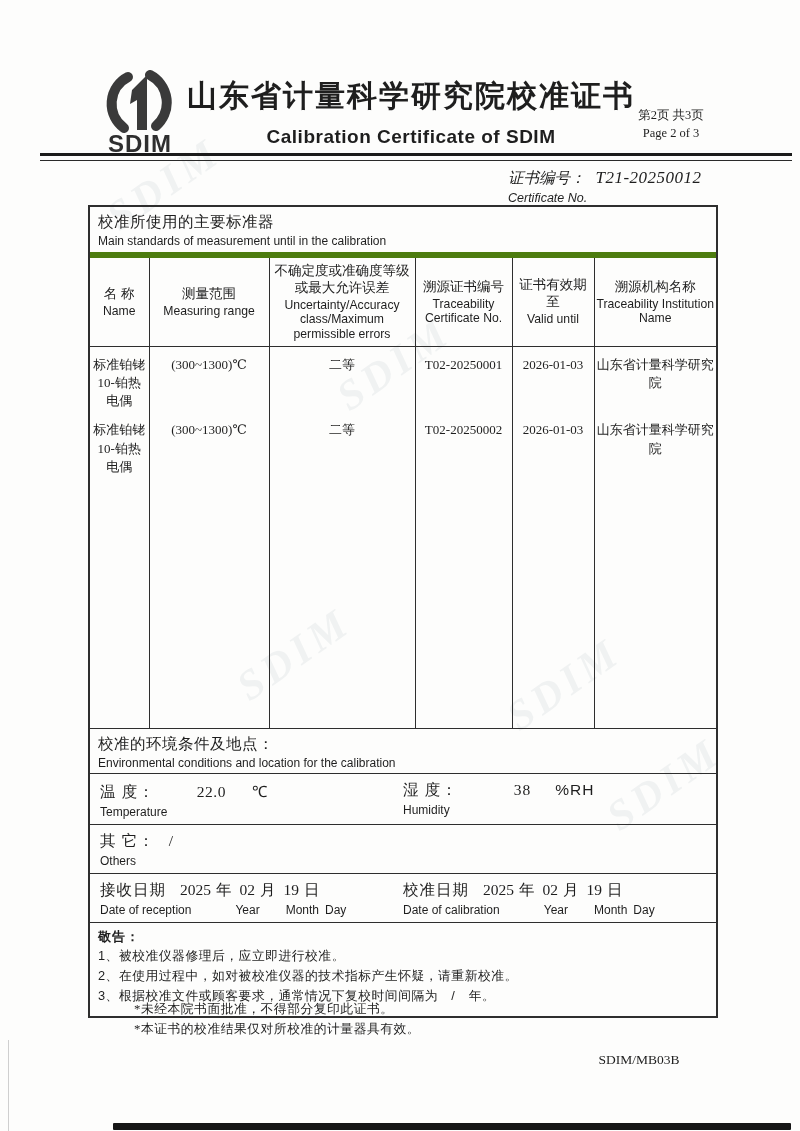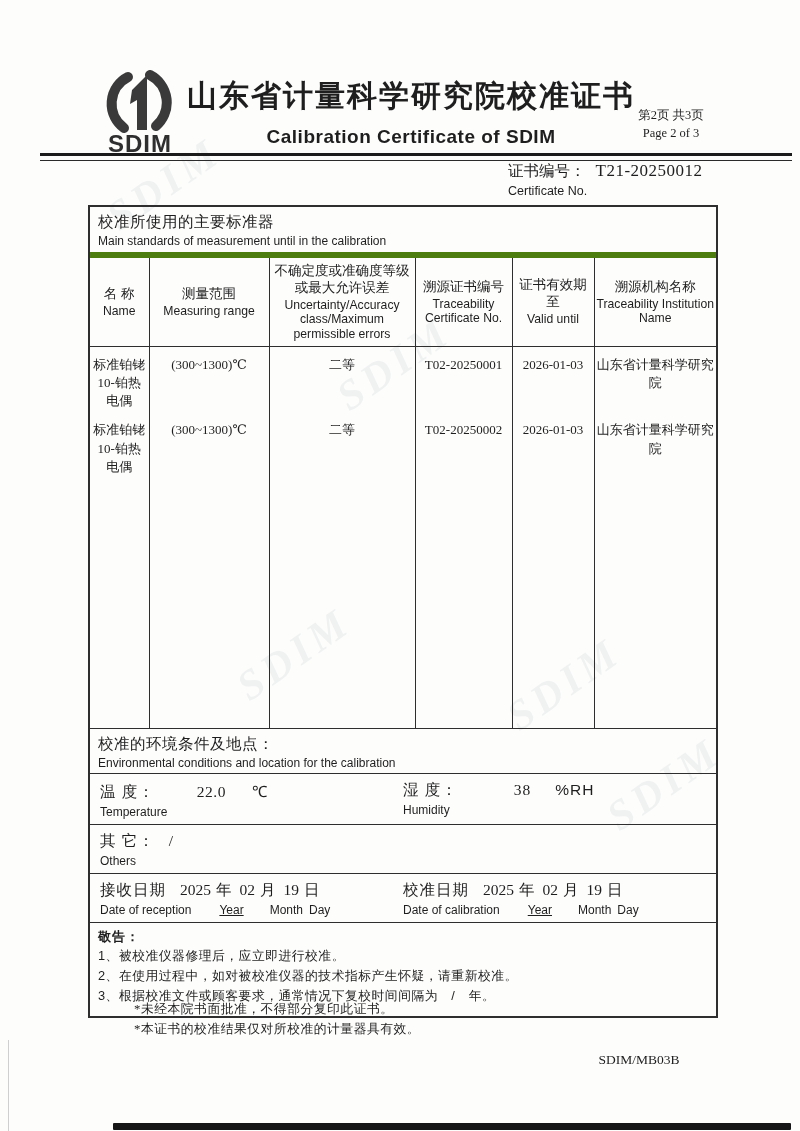--- a/index.html
+++ b/index.html
@@ -22,21 +22,21 @@
   
   .logo-wrap { left:84px; top:70px; width:112px; height:86px; }
   .title-block { left:168px; top:76px; width:486px; text-align:center; }
   .title-cn { font-family:"Liberation Serif","DejaVu Serif",serif; font-size:30px; font-weight:bold; letter-spacing:2px; white-space:nowrap; }
   .title-en { font-size:19px; font-weight:bold; margin-top:9px; letter-spacing:0.5px; }
   .page-info { left:612px; top:106px; width:118px; text-align:center; font-size:12.5px; line-height:1.45; }
   .rule-thick { left:40px; top:153px; width:752px; border-top:3px solid #1b1b1b; }
   .rule-thin  { left:40px; top:160px; width:752px; border-top:1px solid #2a2a2a; }
 
   
-  .cert-block { left:508px; top:161px; }
+  .cert-block { left:508px; top:168px;font-style:italic; }
   .cert-line1 { font-size:15.5px; }
   .cert-no { font-family:"Liberation Serif","DejaVu Serif",serif; font-size:17px; margin-left:10px; letter-spacing:0.5px; }
   .cert-line2 { font-size:12.5px; margin-top:2px; }
 
   
   .main-box {
     left:88px; top:205px; width:630px;
     border:2px solid #2e2e2e; background:transparent;
   }
   .sec-title { padding:5px 8px 4px; border-bottom:6px solid #4d7c0f; }
@@ -75,21 +75,21 @@
   .loc-labels { flex:0 0 92px; }
   .loc-value { font-size:15px; line-height:1.5; letter-spacing:0.5px; width:218px; }
 
   .dates-row { display:flex; border-top:1px solid #2e2e2e; padding:6px 10px 5px;align-items:flex-end; }
   .date-cn { font-size:15.5px; white-space:nowrap; }
   .date-cn .dl { letter-spacing:1px; }
   .date-cn .num { font-family:"Liberation Serif",serif; margin-left:14px; }
   .date-cn .num2 { font-family:"Liberation Serif",serif; margin-left:8px; }
   .date-cn .u { margin-left:5px; }
   .date-en { font-size:12px; margin-top:2px; }
-  .date-en .e1 { margin-left:28px;text-decoration:underline; }
+  .date-en .e1 { margin-left:44px; }
   .date-en .e2 { margin-left:26px; }
   .date-en .e3 { margin-left:6px; }
 
   .notice-box { border-top:1px solid #2e2e2e; padding:5px 8px 9px; }
   .notice-title { font-size:13px; font-weight:bold; letter-spacing:1px; }
   .notice-item { font-size:12.8px; line-height:1.58; letter-spacing:0.5px; }
 
   .footnotes { left:86px; top:1000px; font-size:12.8px; line-height:1.55; letter-spacing:0.5px;
     font-family:Liberation Serif, serif;margin-left:48px; }
   .form-code { left:556px; top:1052px; width:166px; text-align:center; font-size:13.5px;

